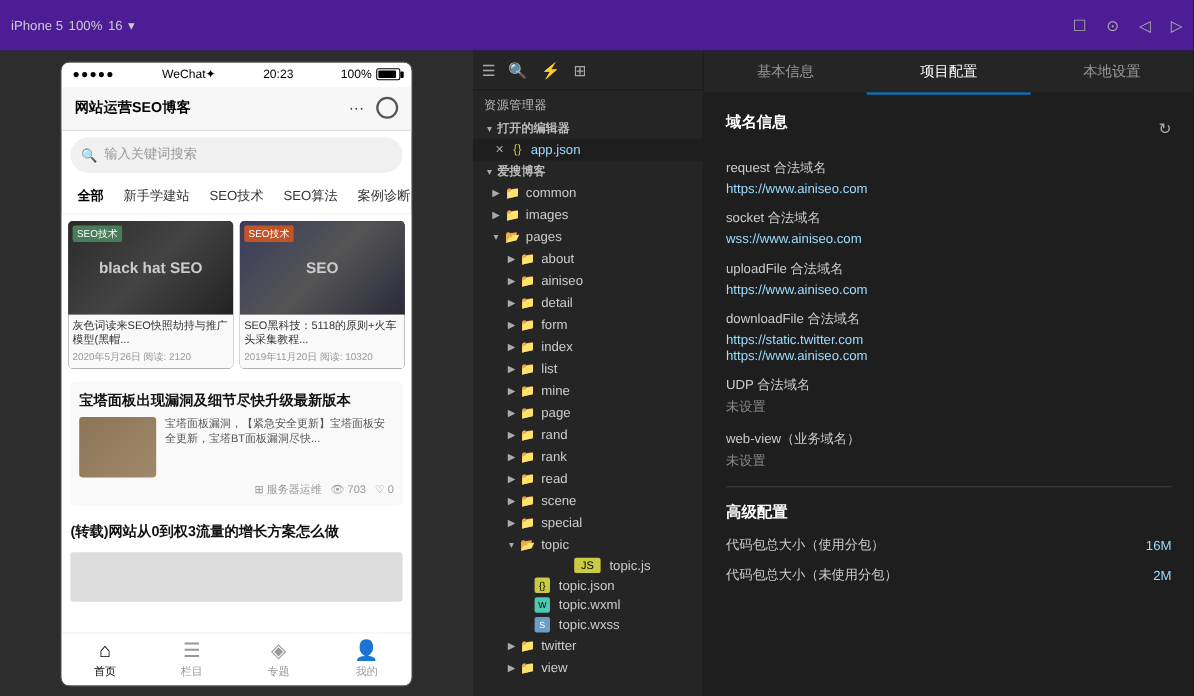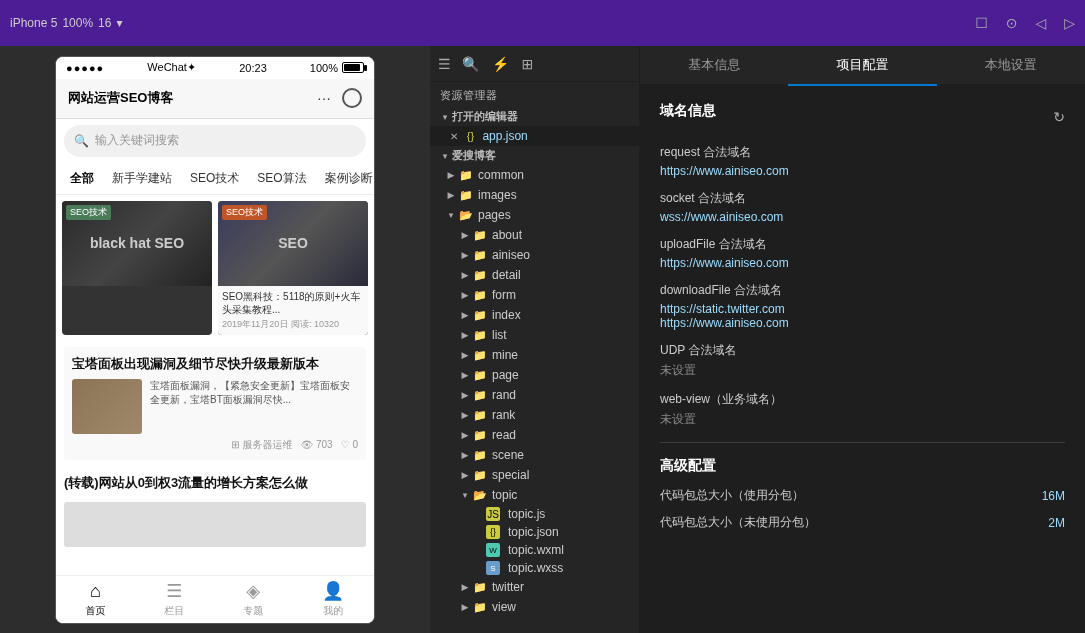--- a/index.html
+++ b/index.html
@@ -332,20 +332,24 @@
       </div>
 
       <div class="phone-content">
 
         <div class="phone-img-grid">
           <div class="phone-img-item">
             <div class="phone-img-placeholder phone-img-seo">
               <span style="color:#ccc; font-size:14px; font-weight:bold;">black hat SEO</span>
             </div>
             <span class="seo-badge">SEO技术</span>
+            <div class="phone-img-text">
+              <div class="phone-img-title">灰色词读来SEO快照劫持与推广模型(黑帽...</div>
+              <div class="phone-img-meta"><span>2020年5月26日</span> 阅读: <span>2120</span></div>
+            </div>
           </div>
           <div class="phone-img-item">
             <div class="phone-img-placeholder phone-img-seo2">
               <span style="color:#ccc; font-size:14px; font-weight:bold;">SEO</span>
             </div>
             <span class="seo-badge" style="background:#c0552a;">SEO技术</span>
             <div class="phone-img-text">
               <div class="phone-img-title">SEO黑科技：5118的原则+火车头采集教程...</div>
               <div class="phone-img-meta"><span>2019年11月20日</span> 阅读: <span>10320</span></div>
             </div>
@@ -525,21 +529,21 @@
     <div class="tree-item">
       <span class="tree-indent" style="width:28px;"></span>
       <span class="tree-arrow">▾</span>
       <span class="tree-file-icon icon-folder-open">📂</span>
       <span class="tree-label">topic</span>
     </div>
 
     <div class="tree-item">
       <span class="tree-indent" style="width:42px;"></span>
       <span class="tree-arrow" style="width:14px;"></span>
-      <span class="tree-file-icon icon-js" style="font-size:10px; background:#cbcb41; color:#000; width:14px; height:14px; border-radius:2px; display:flex; align-items:center; justify-content:center;">JS</span>
+      <span class="tree-file-icon icon-js" style="font-size:10px; background:#cbcb41; color:#000; width:24px; height:14px; border-radius:2px; display:flex; align-items:center; justify-content:center;margin-left:36px;">JS</span>
       <span class="tree-label" style="margin-left:4px;">topic.js</span>
     </div>
     <div class="tree-item">
       <span class="tree-indent" style="width:42px;"></span>
       <span class="tree-arrow" style="width:14px;"></span>
       <span class="tree-file-icon icon-json" style="font-size:9px; background:#cbcb41; color:#000; width:14px; height:14px; border-radius:2px; display:flex; align-items:center; justify-content:center;">{}</span>
       <span class="tree-label" style="margin-left:4px;">topic.json</span>
     </div>
     <div class="tree-item">
       <span class="tree-indent" style="width:42px;"></span>

